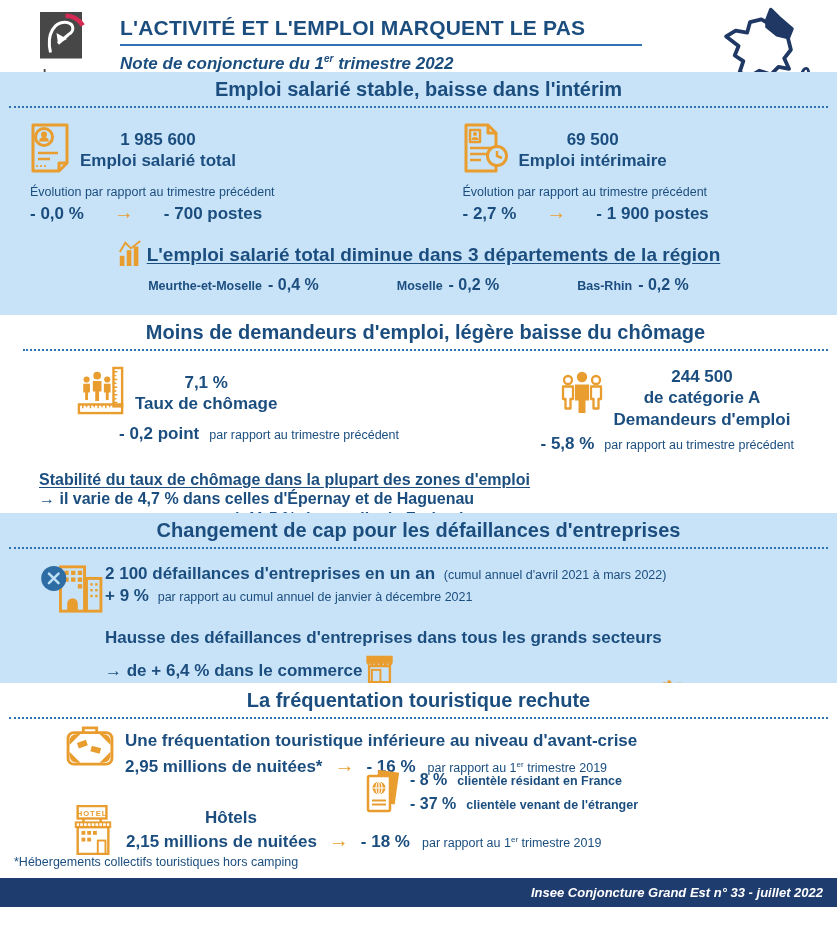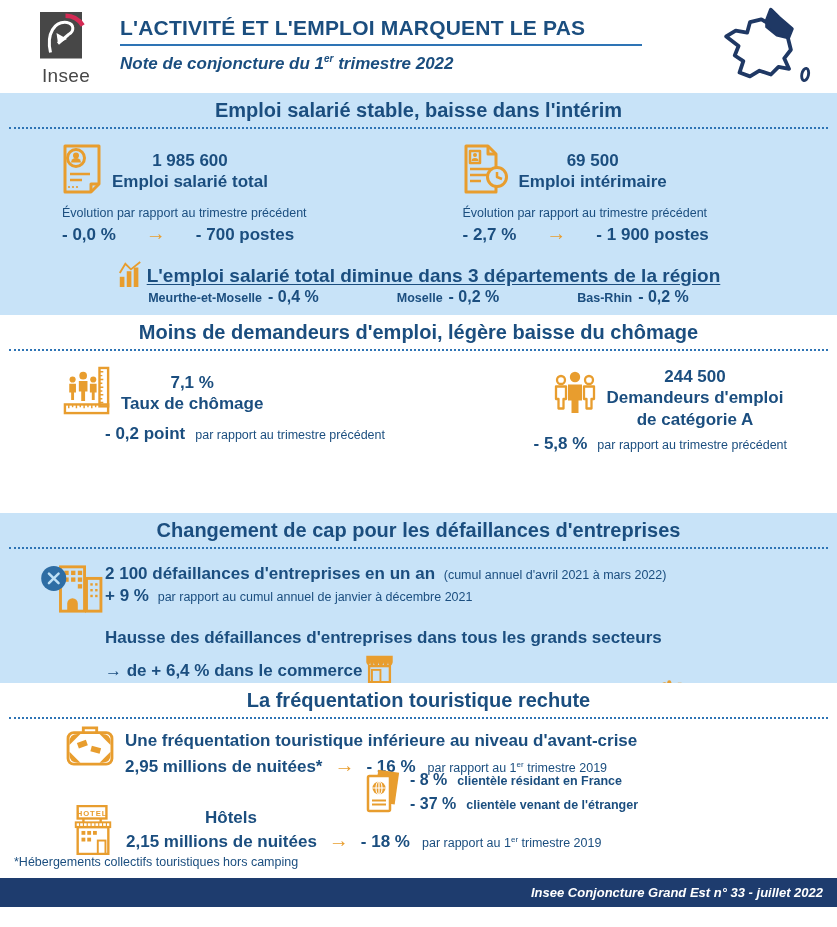--- a/index.html
+++ b/index.html
@@ -27,37 +27,37 @@
   
   .sec-head{text-align:center;font-size:20px;font-weight:bold;padding-top:6px;color:var(--blue);}
   .dotline{border-top:2px dotted var(--rule);margin:5px 9px 0;height:0;}
   .sm{font-size:12.5px;font-weight:normal;}
   .sm sup{font-size:8px;}
   .b17{font-size:17px;font-weight:bold;text-align:right;}
   .arrow{color:var(--or);font-weight:bold;font-size:20px;line-height:1;}
   .u{text-decoration:underline;text-underline-offset:2px;}
 
   
-  .band1{position:absolute;top:93px;left:0;width:837px;height:272px;background:var(--lb);}
+  .band1{position:absolute;top:72px;left:0;width:837px;height:272px;background:var(--lb);}
   .stats-row{display:flex;margin-top:14px;}
-  .stat-col{width:50%;padding-left:62px;}
+  .stat-col{width:50%;padding-left:30px;}
   .stat-col.right{padding-left:44px;}
   .stat-top{display:flex;align-items:center;}
   .stat-texts{text-align:center;margin-left:10px;font-size:17px;font-weight:bold;line-height:1.25;}
   .evo-label{font-size:12.5px;margin-top:7px;}
   .change-row{display:flex;align-items:baseline;gap:30px;font-size:17px;font-weight:bold;margin-top:3px;}
   .dept-head{text-align:center;font-size:19px;font-weight:bold;margin-top:15px;}
   .dept-head svg{vertical-align:-6px;margin-right:4px;}
-  .dept-row{display:flex;justify-content:center;gap:78px;align-items:flex-end;}
+  .dept-row{display:flex;justify-content:center;gap:78px;margin-top:9px;align-items:flex-end;}
   .dept-item{display:flex;align-items:baseline;gap:6px;}
   .dept-name{font-size:12.5px;font-weight:bold;}
   .dept-val{font-size:16px;font-weight:bold;}
 
   
-  .sec2{position:absolute;top:315px;left:0;width:837px;height:198px;background:#fff;}
+  .sec2{position:absolute;top:315px;left:0;width:837px;height:198px;background:#fff;padding-left:14px;}
   .sec2 .stats-row{margin-top:15px;}
   .sec2 .stat-col{padding-left:63px;}
   .sec2 .stat-col.right{padding-left:115px;}
   .sec2 .stat-col.right .stat-top{margin-left:19px;}
   .change-line{display:flex;align-items:baseline;gap:10px;margin-top:4px;}
   .change-line .big{font-size:17px;font-weight:bold;}
   .stab{margin:16px 0 0 25px;font-size:16px;font-weight:bold;line-height:1.22;}
   .stab .line2{margin-left:195px;}
 
   
@@ -243,31 +243,36 @@
               <circle cx="8" cy="10" r="4" fill="none" stroke="#E89D2E" stroke-width="2.3"></circle>
               <path d="M3,16.5 h10 v12.5 h-2.5 v9.5 h-5 v-9.5 H3 Z" fill="none" stroke="#E89D2E" stroke-width="2.3" stroke-linejoin="round"></path>
               <circle cx="36" cy="10" r="4" fill="none" stroke="#E89D2E" stroke-width="2.3"></circle>
               <path d="M31,16.5 h10 v12.5 h-2.5 v9.5 h-5 v-9.5 H31 Z" fill="none" stroke="#E89D2E" stroke-width="2.3" stroke-linejoin="round"></path>
               <circle cx="22" cy="7" r="5.2" fill="#E89D2E"></circle>
               <path d="M15,14.5 h14 v16 h-3.5 v12.5 h-7 V30.5 H15 Z" fill="#E89D2E"></path>
             </svg>
           </span>
           <div class="stat-texts">
             <div>244 500</div>
+            <div>de catégorie A</div>
             <div>Demandeurs d'emploi</div>
-            <div>de catégorie A</div>
           </div>
         </div>
         <div class="change-line">
           <span class="big">- 5,8 %</span>
           <span class="sm">par rapport au trimestre précédent</span>
         </div>
       </div>
     </div>
 
+    <div class="stab">
+      <div class="u">Stabilité du taux de chômage dans la plupart des zones d'emploi</div>
+      <div>→ il varie de 4,7 % dans celles d'Épernay et de Haguenau</div>
+      <div class="line2">à 11,5 % dans celle de Forbach</div>
+    </div>
   </div>
 
   <div class="band3">
     <div class="sec-head">Changement de cap pour les défaillances d'entreprises</div>
     <div class="dotline"></div>
 
     <div class="b3-icon">
       <svg width="66" height="52" viewBox="0 0 68 54">
         <rect x="21" y="4" width="25" height="46" fill="none" stroke="#E89D2E" stroke-width="3"></rect>
         <rect x="25" y="8" width="4.5" height="4.5" fill="#E89D2E"></rect>

